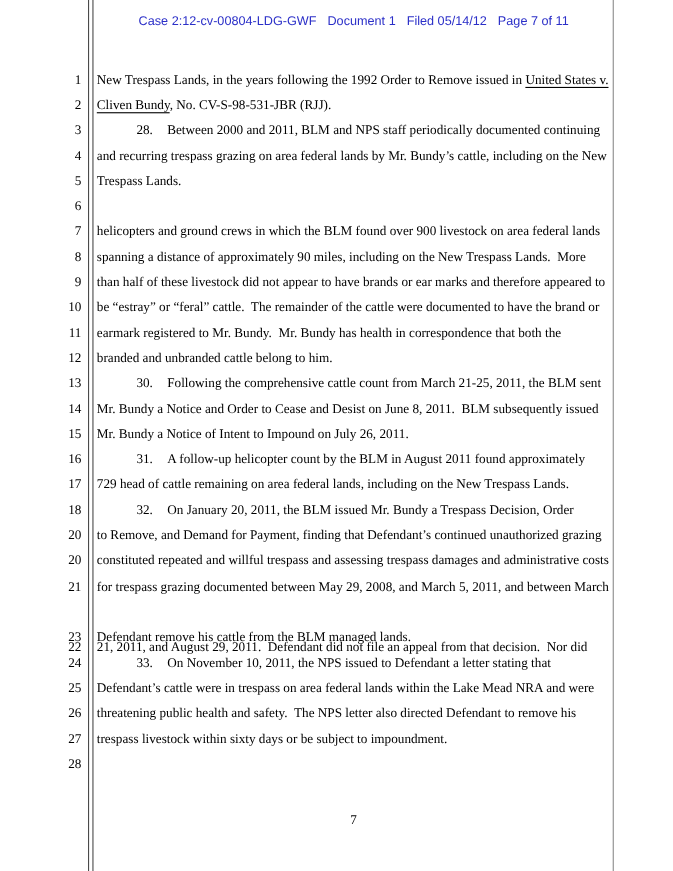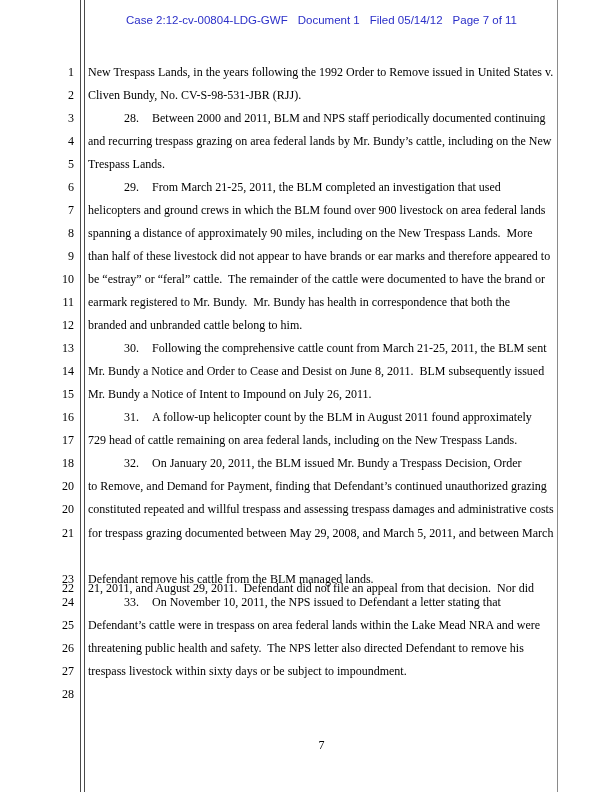--- a/index.html
+++ b/index.html
@@ -57,20 +57,21 @@
     text-align: right;
     white-space: pre;
   }
   .line-text {
     position: absolute;
     left: 88px;
     white-space: pre;
   }
   .line-text.indented { padding-left: 36px; }
   .seg-u {
+    text-decoration: underline;
     text-decoration-thickness: 1.4px;
     text-underline-offset: 2.5px;
   }
   .seg-gap { display: inline-block; height: 1px; }
 
   #page-footer {
     position: absolute;
     top: 738px;
     left: 86px;
     width: 471px;
@@ -104,21 +105,20 @@
       <div class="doc-line" style="top: 133.65px;">
         <span class="line-num">4</span>
         <span class="line-text"><span>and recurring trespass grazing on area federal lands by Mr. Bundy’s cattle, including on the New</span></span>
       </div>
       <div class="doc-line" style="top: 156.7px;">
         <span class="line-num">5</span>
         <span class="line-text"><span>Trespass Lands.</span></span>
       </div>
       <div class="doc-line" style="top: 179.75px;">
         <span class="line-num">6</span>
-        <span class="line-text indented"><span>29.</span><span class="seg-gap" style="width: 13px;"></span><span>From March 21-25, 2011, the BLM completed an investigation that used</span></span>
       </div>
       <div class="doc-line" style="top: 202.8px;">
         <span class="line-num">7</span>
         <span class="line-text"><span>helicopters and ground crews in which the BLM found over 900 livestock on area federal lands</span></span>
       </div>
       <div class="doc-line" style="top: 225.85px;">
         <span class="line-num">8</span>
         <span class="line-text"><span>spanning a distance of approximately 90 miles, including on the New Trespass Lands.  More</span></span>
       </div>
       <div class="doc-line" style="top: 248.9px;">

